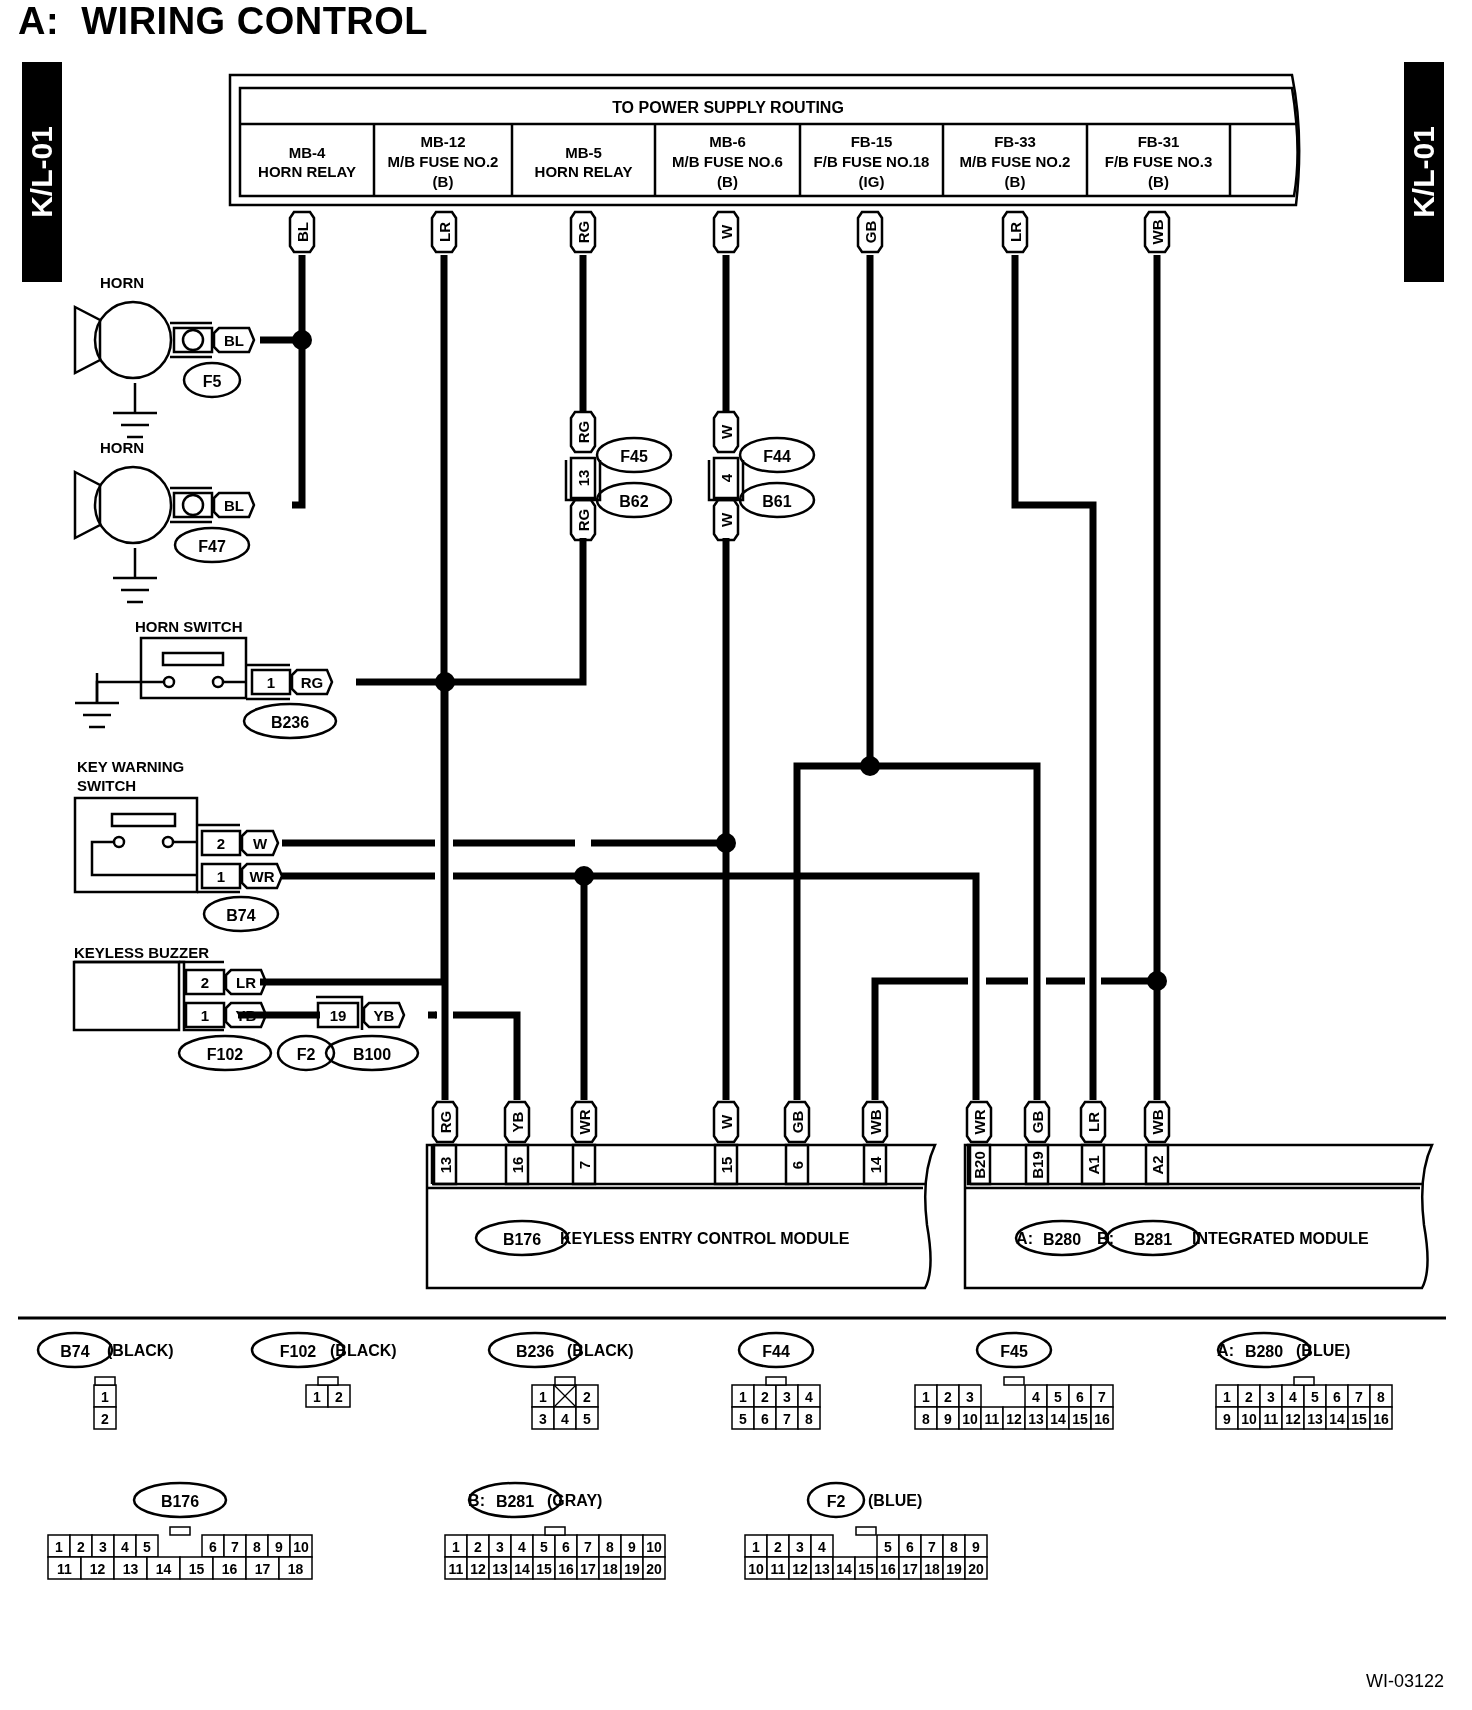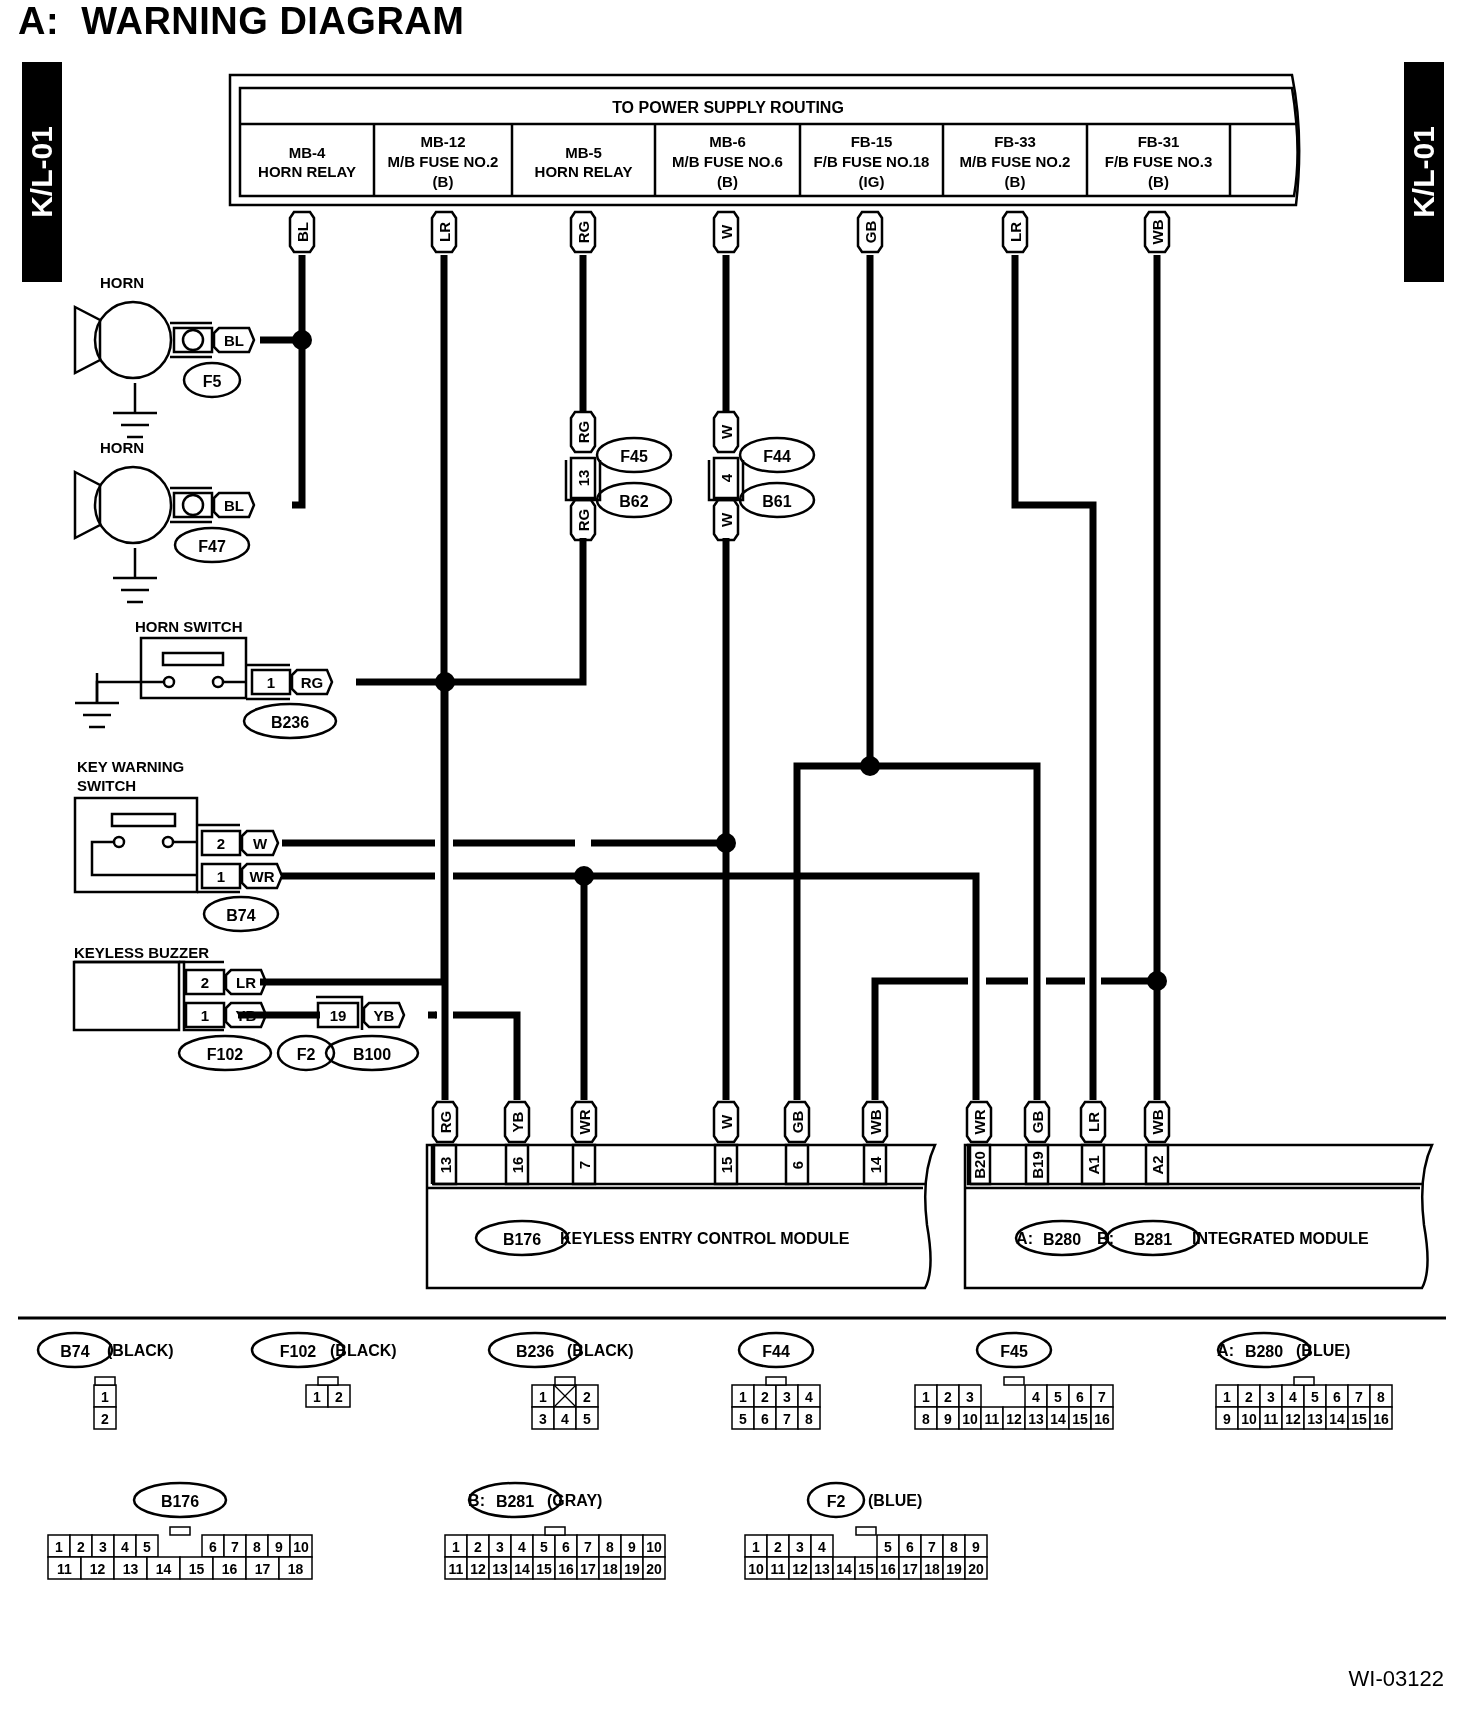--- a/index.html
+++ b/index.html
@@ -1,31 +1,31 @@
 <!DOCTYPE html>
 <html><head>
 <meta charset="utf-8">
 <style>
   html,body{margin:0;padding:0;background:#fff;}
   body{width:1472px;height:1710px;position:relative;overflow:hidden;font-family:"Liberation Sans",sans-serif;color:#000;}
   #title{position:absolute;left:18px;top:0px;font-size:38px;font-weight:bold;letter-spacing:0.5px;white-space:pre;}
-  #fig-id{position:absolute;right:28px;bottom:18px;font-size:22px;}
+  #fig-id{position:absolute;right:28px;bottom:18px;font-size:18px;}
   .tab{position:absolute;top:62px;width:40px;height:220px;background:#000;color:#fff;font-weight:bold;font-size:30px;display:flex;align-items:center;justify-content:center;}
   .tab span{transform:rotate(-90deg);white-space:nowrap;display:block;}
   #tab-left{left:22px;}
   #tab-right{left:1404px;}
   svg{position:absolute;left:0;top:0;}
   svg text{font-family:"Liberation Sans",sans-serif;font-weight:bold;fill:#000;}
   .thin{fill:none;stroke:#000;stroke-width:2.5;}
   .wire{fill:none;stroke:#000;stroke-width:7;stroke-linecap:butt;}
 </style>
 </head>
 <body>
 
-<div id="title">A:  WARNING DIAGRAM</div>
+<div id="title">A:  WIRING CONTROL</div>
 <div class="tab" id="tab-left">
     <span>K/L-01</span>
   </div>
 <div class="tab" id="tab-right">
     <span>K/L-01</span>
   </div>
 <div id="fig-id">WI-03122</div>
 
 <svg id="diagram" width="1472" height="1710" viewBox="0 0 1472 1710">
     <g>

